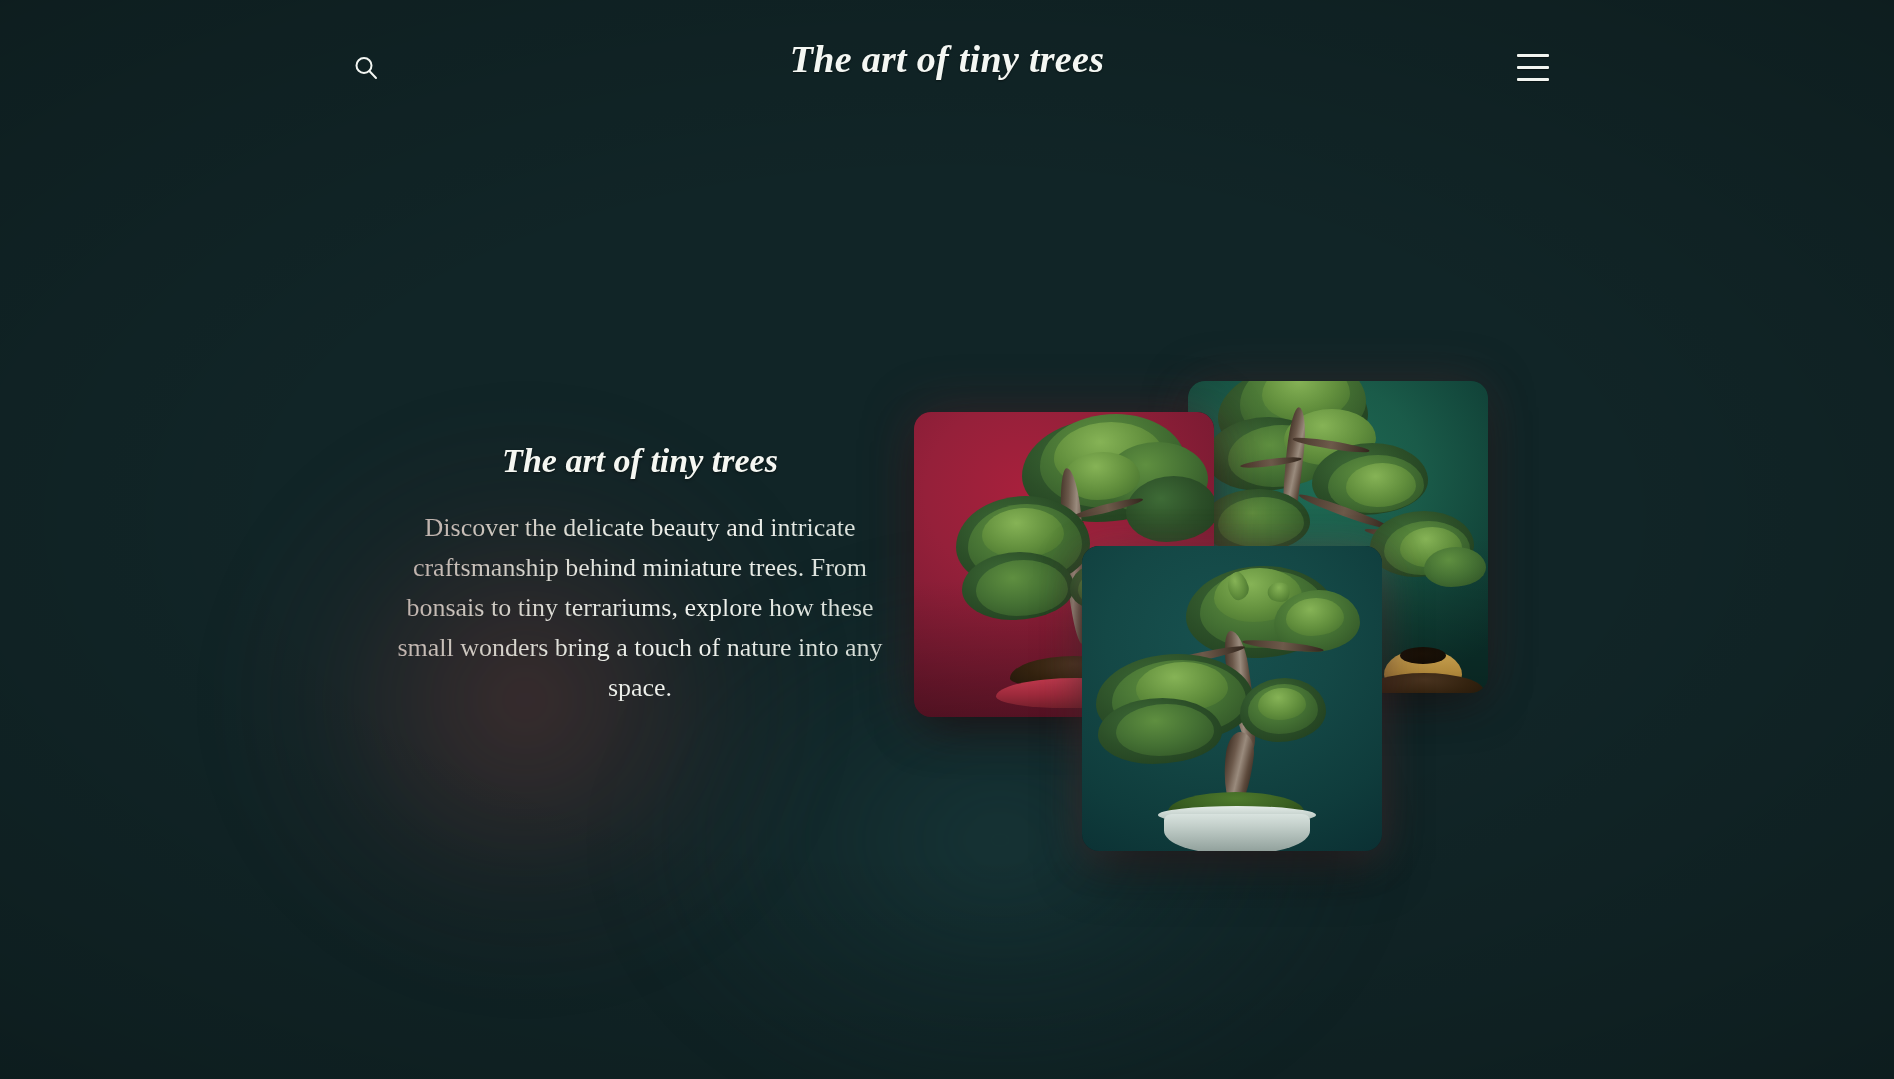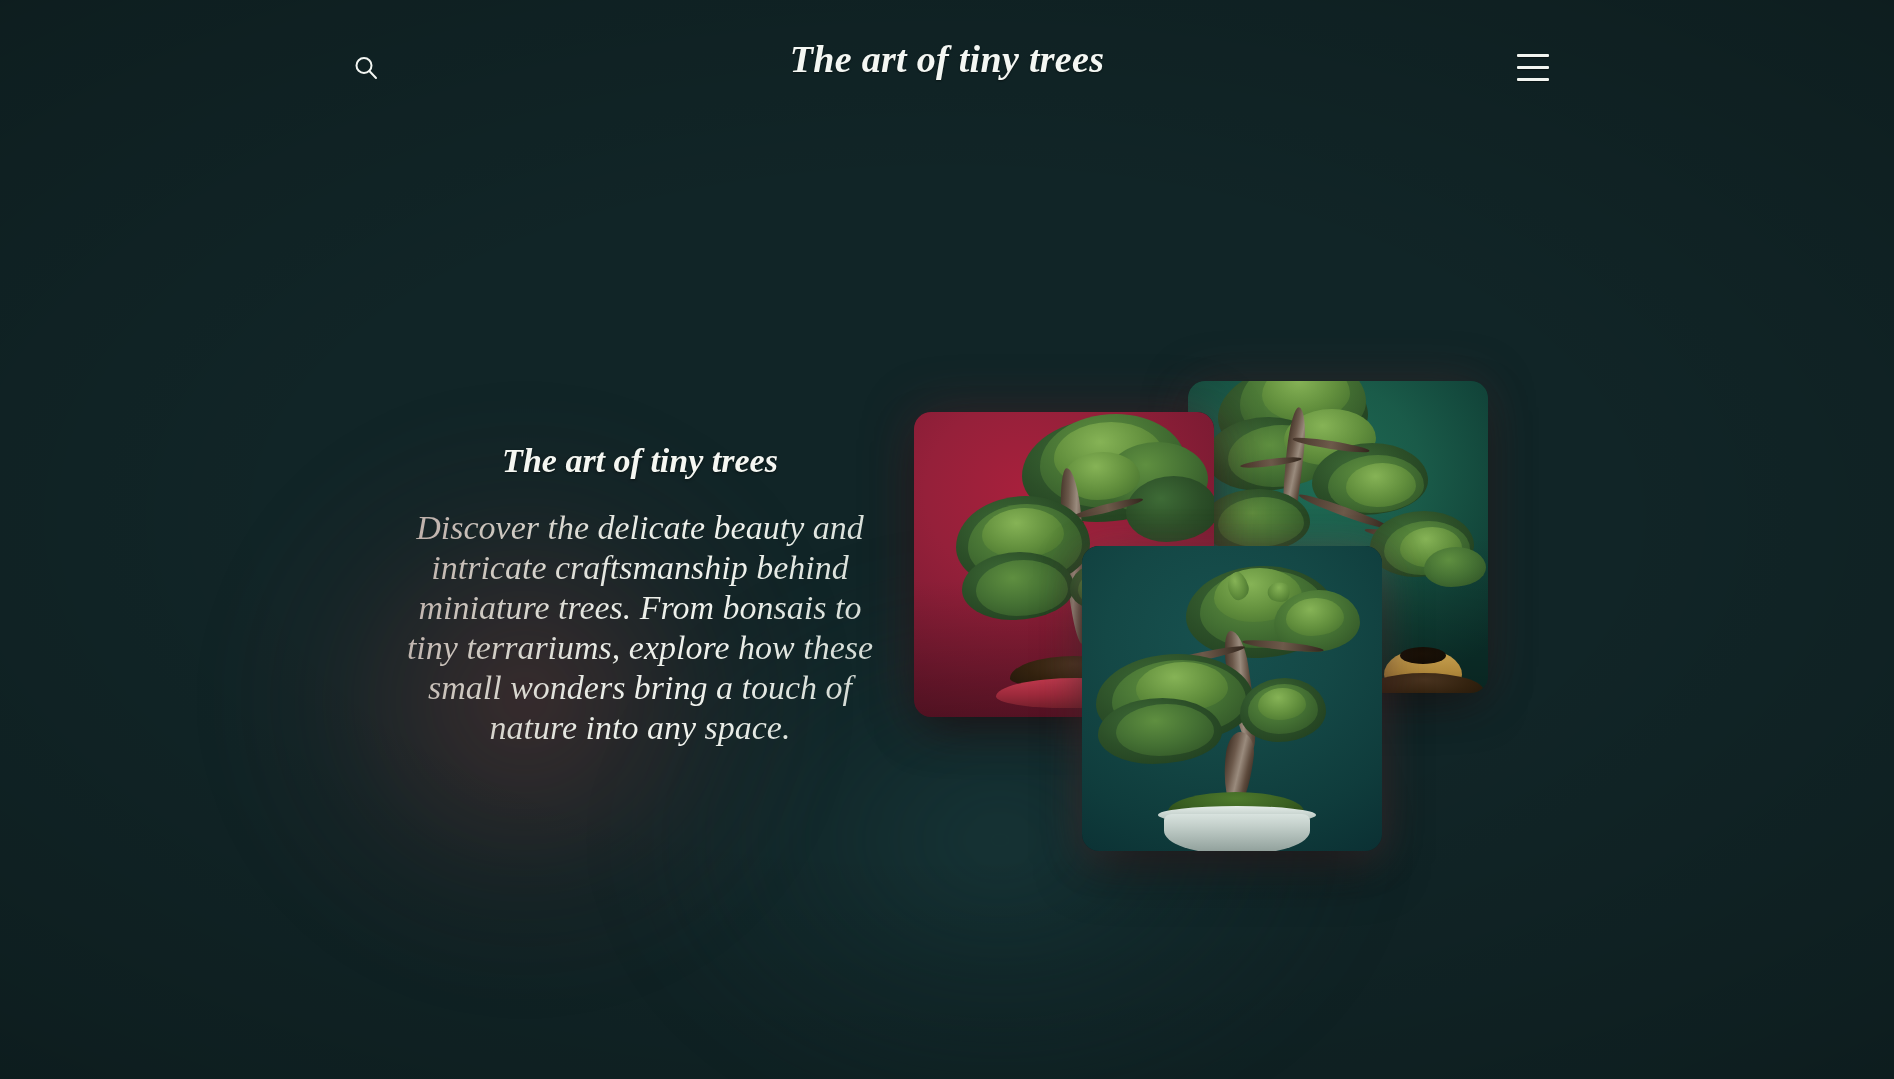--- a/index.html
+++ b/index.html
@@ -126,35 +126,34 @@
     font-weight:700;
     font-size:34px;
     line-height:42px;
     color:#f5f7f2;
     margin-bottom:26px;
     text-shadow:0 1px 3px rgba(0,0,0,0.5);
   }
   .hero-text {
     font-family:"Liberation Serif", serif;
     font-weight:400;
-    font-size:34px;
+    font-size:26px;
     line-height:40px;
     color:#dfe3dd;
     background:linear-gradient(104deg,
         #b9a9a4 0%,
         #cfcac2 22%,
         #e9ece6 44%,
         #f1f3ee 62%,
         #dde3dd 82%,
         #cfd6d0 100%);
     -webkit-background-clip:text;
     background-clip:text;
     -webkit-text-fill-color:transparent;
     text-shadow:none;
-    font-style:italic;
   }
 
   
   .card-stack {
     position:absolute;
     left:900px; top:370px;
     width:620px; height:520px;
     z-index:5;
   }
   .img-card {

